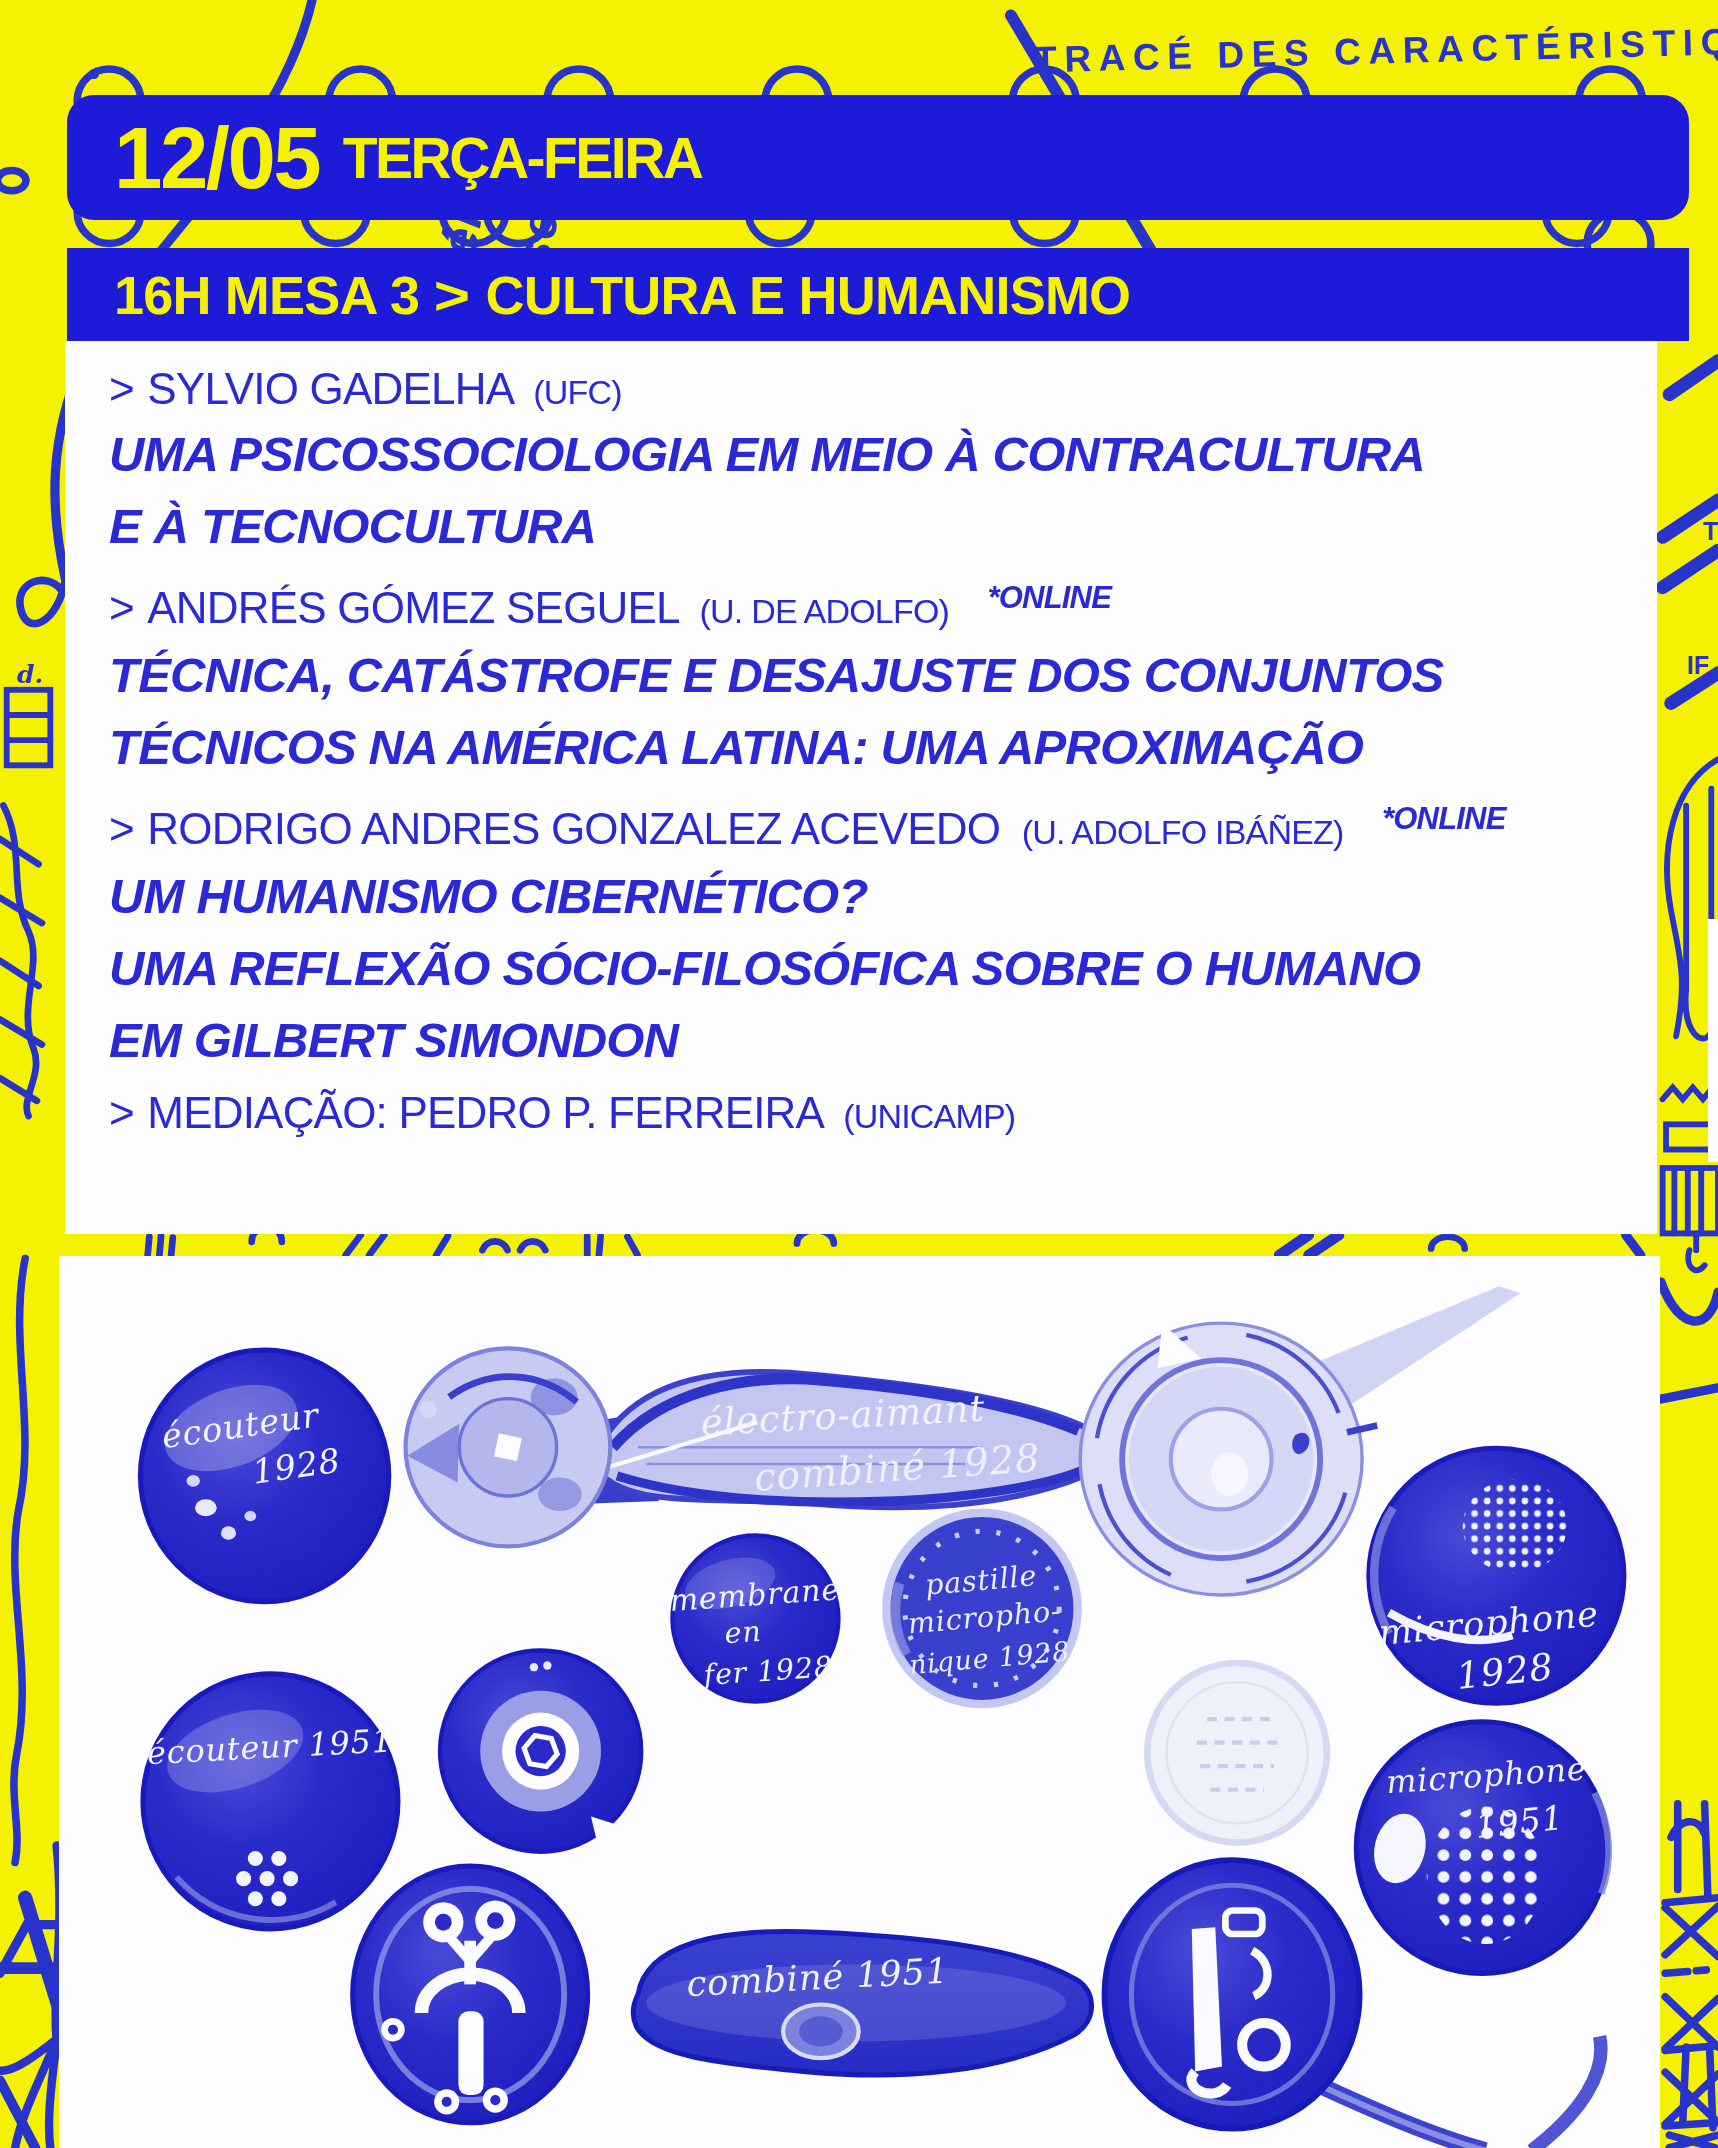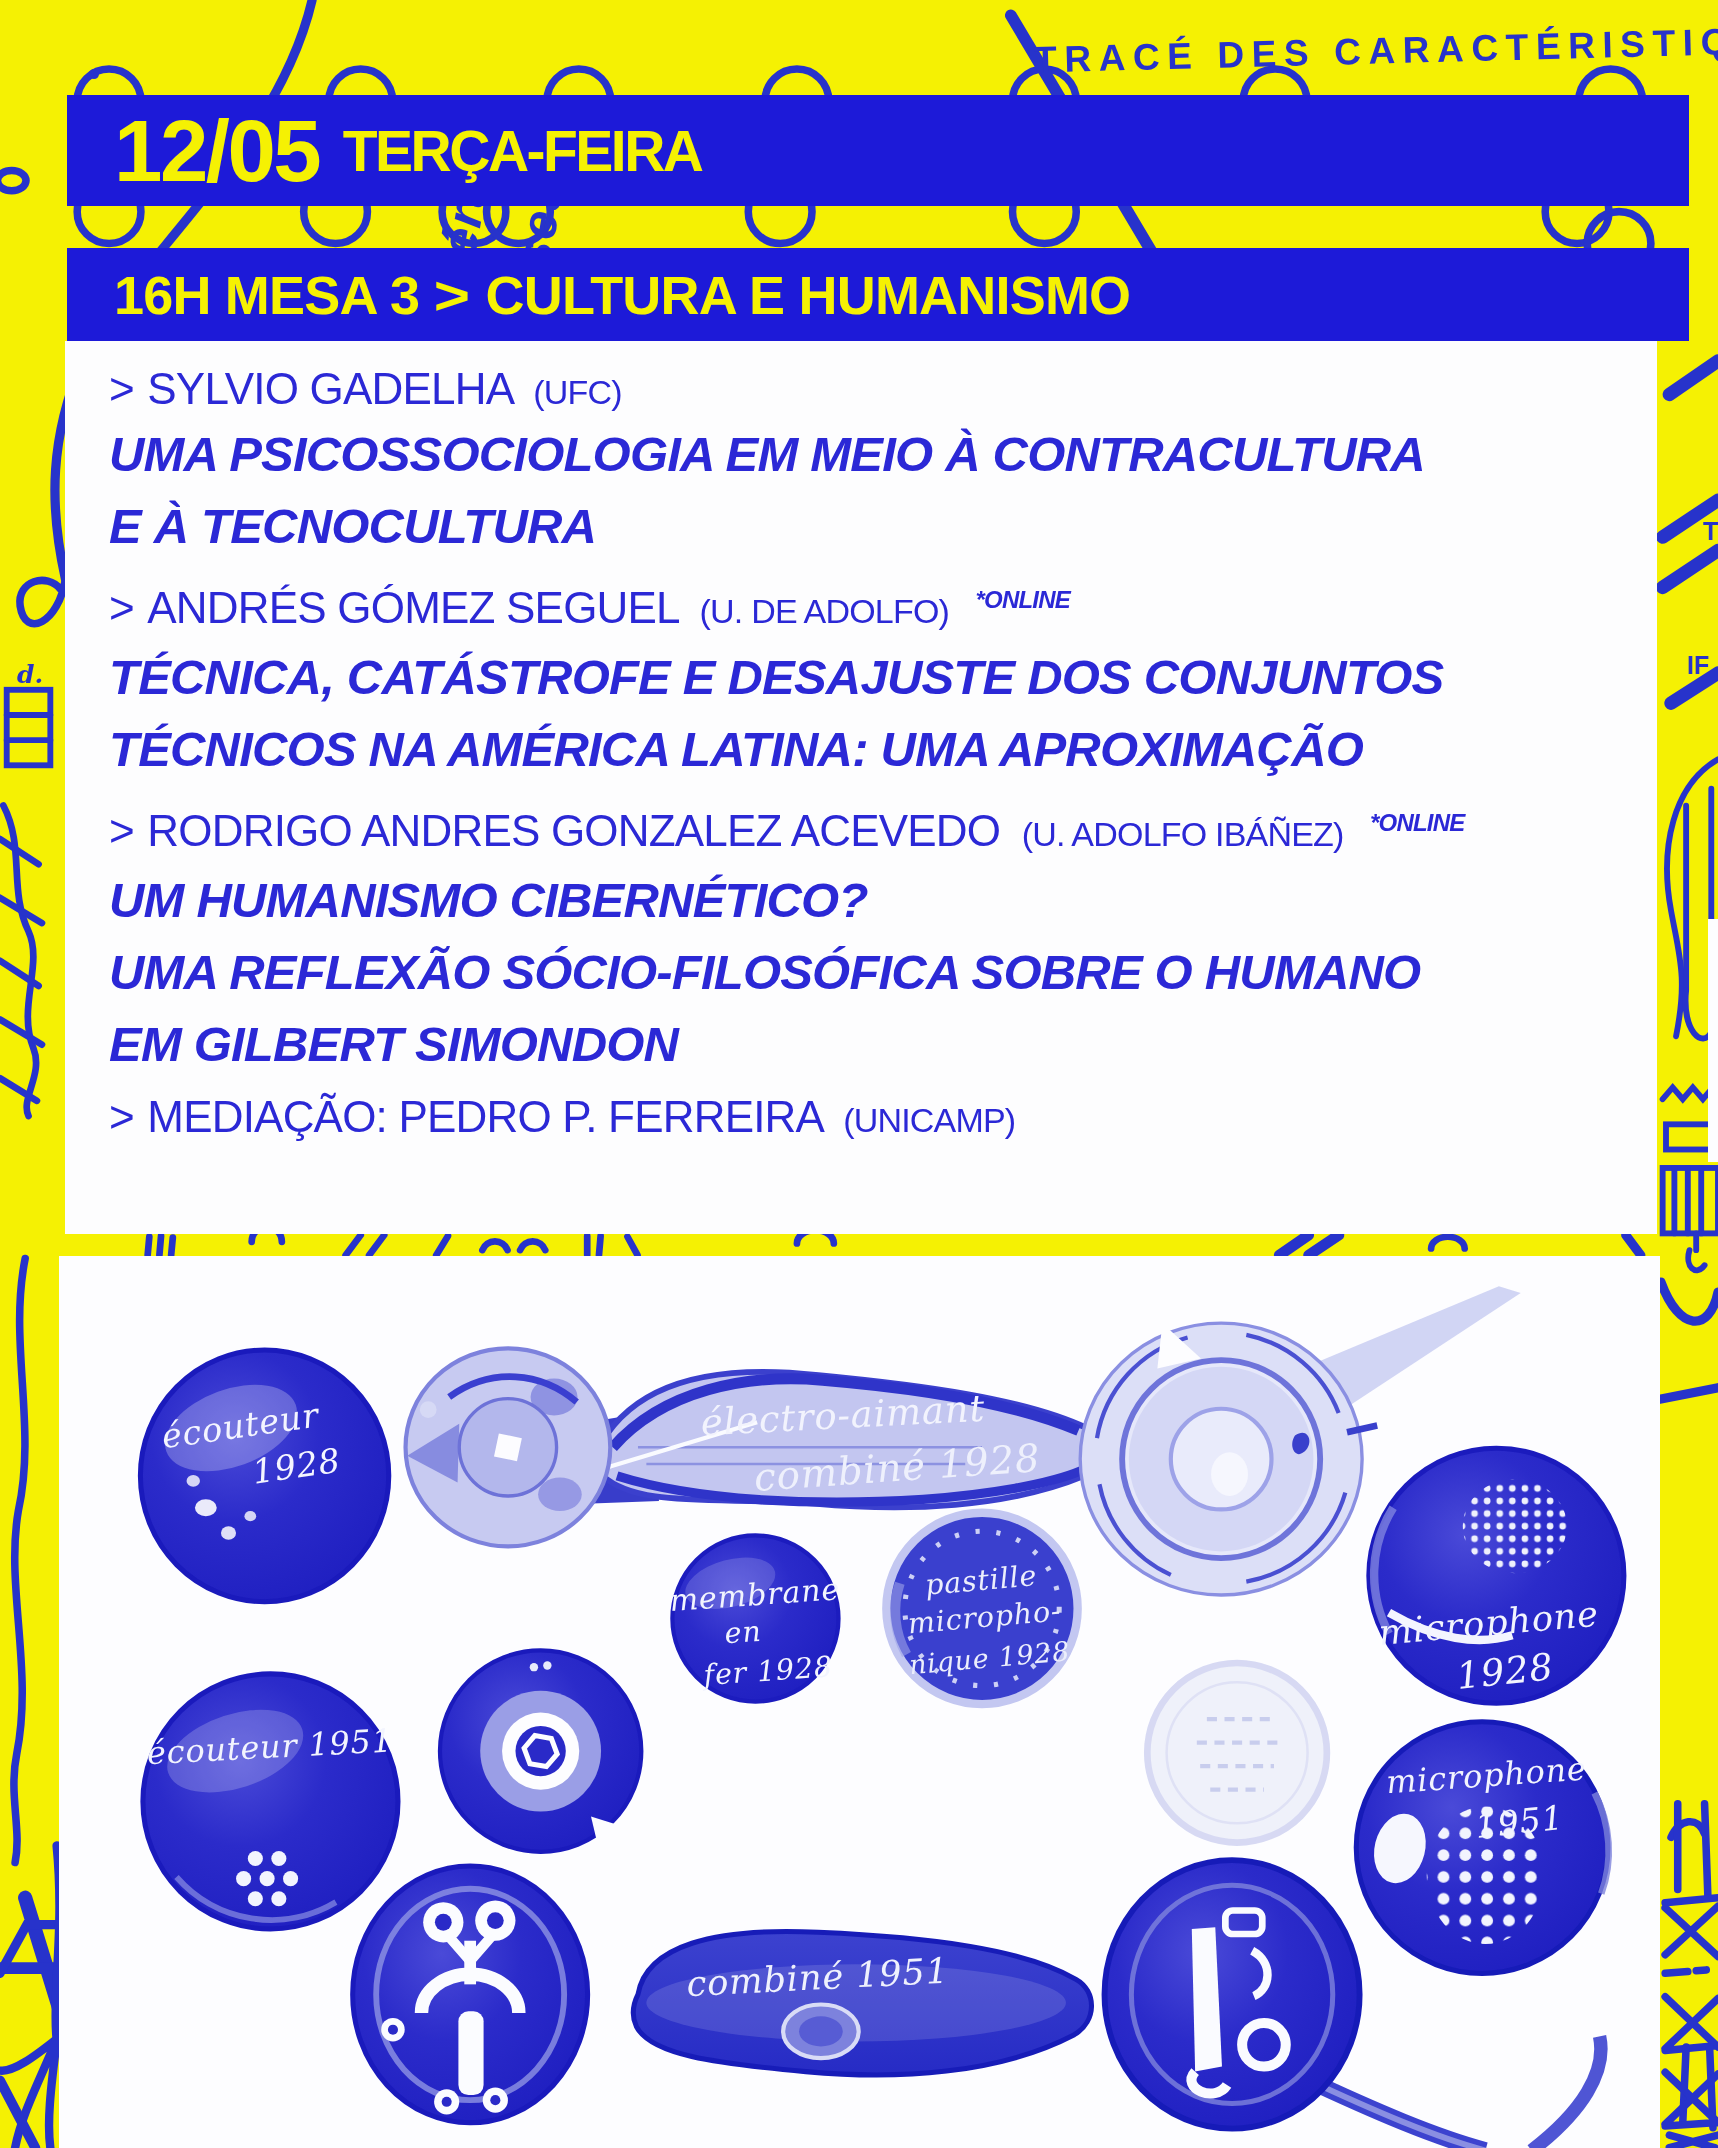--- a/index.html
+++ b/index.html
@@ -25,37 +25,37 @@
     position:absolute;left:1034px;top:28.5px;z-index:0;
     color:var(--doodle);font-size:37px;font-weight:700;letter-spacing:7.6px;
     transform:rotate(-1.5deg);white-space:nowrap;
   }
   .smallfrag{position:absolute;z-index:0;color:var(--doodle);font-size:25px;font-weight:700;}
   .banner{
     position:absolute;left:67px;width:1622px;background:var(--blue);
     color:var(--yellow);z-index:2;
   }
   .banner .pad{display:flex;align-items:center;height:100%;padding-left:47px;}
-  #banner-date{top:95px;height:111px;}
+  #banner-date{top:95px;height:125px;border-radius:27px;}
   #banner-date .date{font-size:87px;font-weight:900;letter-spacing:-2.5px;}
   #banner-date .day{font-size:57px;font-weight:700;letter-spacing:-2.5px;margin-left:23.5px;}
   #banner-session{top:248px;height:93px;}
   #banner-session .pad{font-size:54px;font-weight:800;letter-spacing:-0.8px;}
   #banner-session .arrow{display:inline-block;margin:0 17px;font-weight:900;transform:scaleX(1.15);}
   #banner-session .s-title{margin-left:1.7px;}
   #content-box{
     position:absolute;left:65px;top:341px;width:1592px;height:893px;
     background:#fdfdfe;z-index:1;color:var(--textblue);
   }
   .entries{padding:22px 25px 0 44px;}
   .nameline{font-size:44px;line-height:52px;letter-spacing:-0.8px;margin-top:20px;white-space:nowrap;}
   .nameline:first-child{margin-top:0;}
   .nameline .chev{margin-right:13.4px;}
   .inst{font-size:34px;margin-left:10px;}
-  .online{font-size:24px;font-style:italic;font-weight:700;margin-left:15px;position:relative;top:-15px;}
+  .online{font-size:31px;font-style:italic;font-weight:700;margin-left:27px;position:relative;top:-15px;}
   .talk{font-size:49px;font-weight:700;font-style:italic;line-height:72px;letter-spacing:-0.8px;white-space:nowrap;}
   #photo-box{
     position:absolute;left:59px;top:1256px;width:1601px;height:892px;
     background:#fdfdff;z-index:1;
   }
   .hw{font-family:"DejaVu Serif", serif;font-style:italic;letter-spacing:1px;}
   .white-sliver{position:absolute;background:#fdfdfe;z-index:1;}
 </style>
 </head>
 <body>

